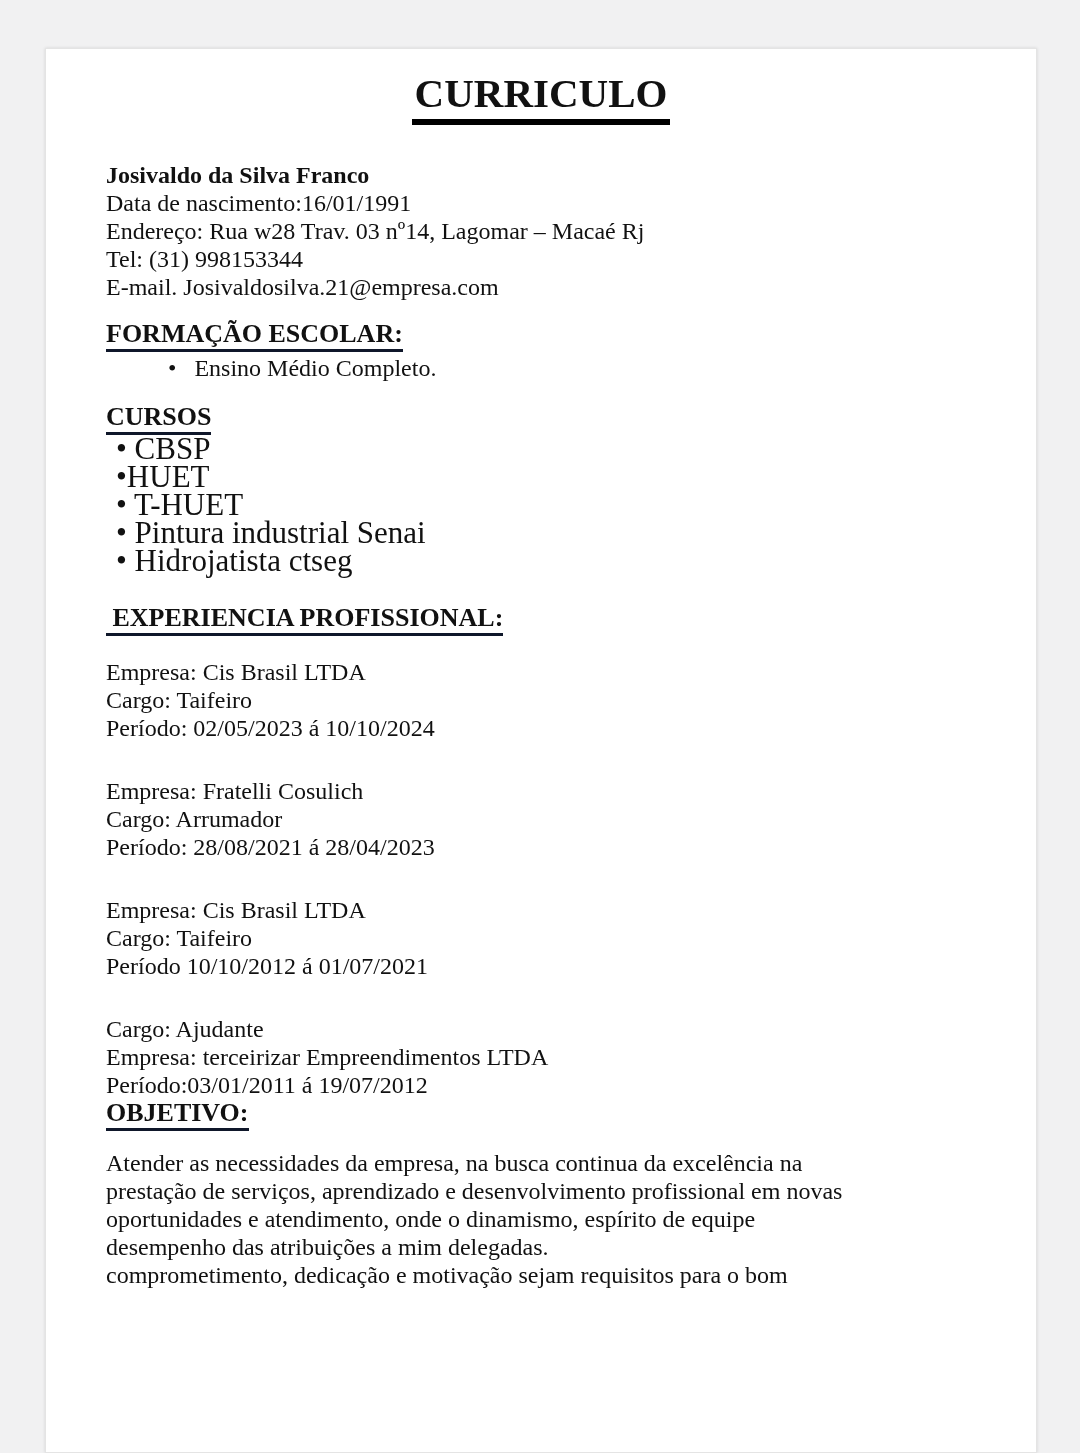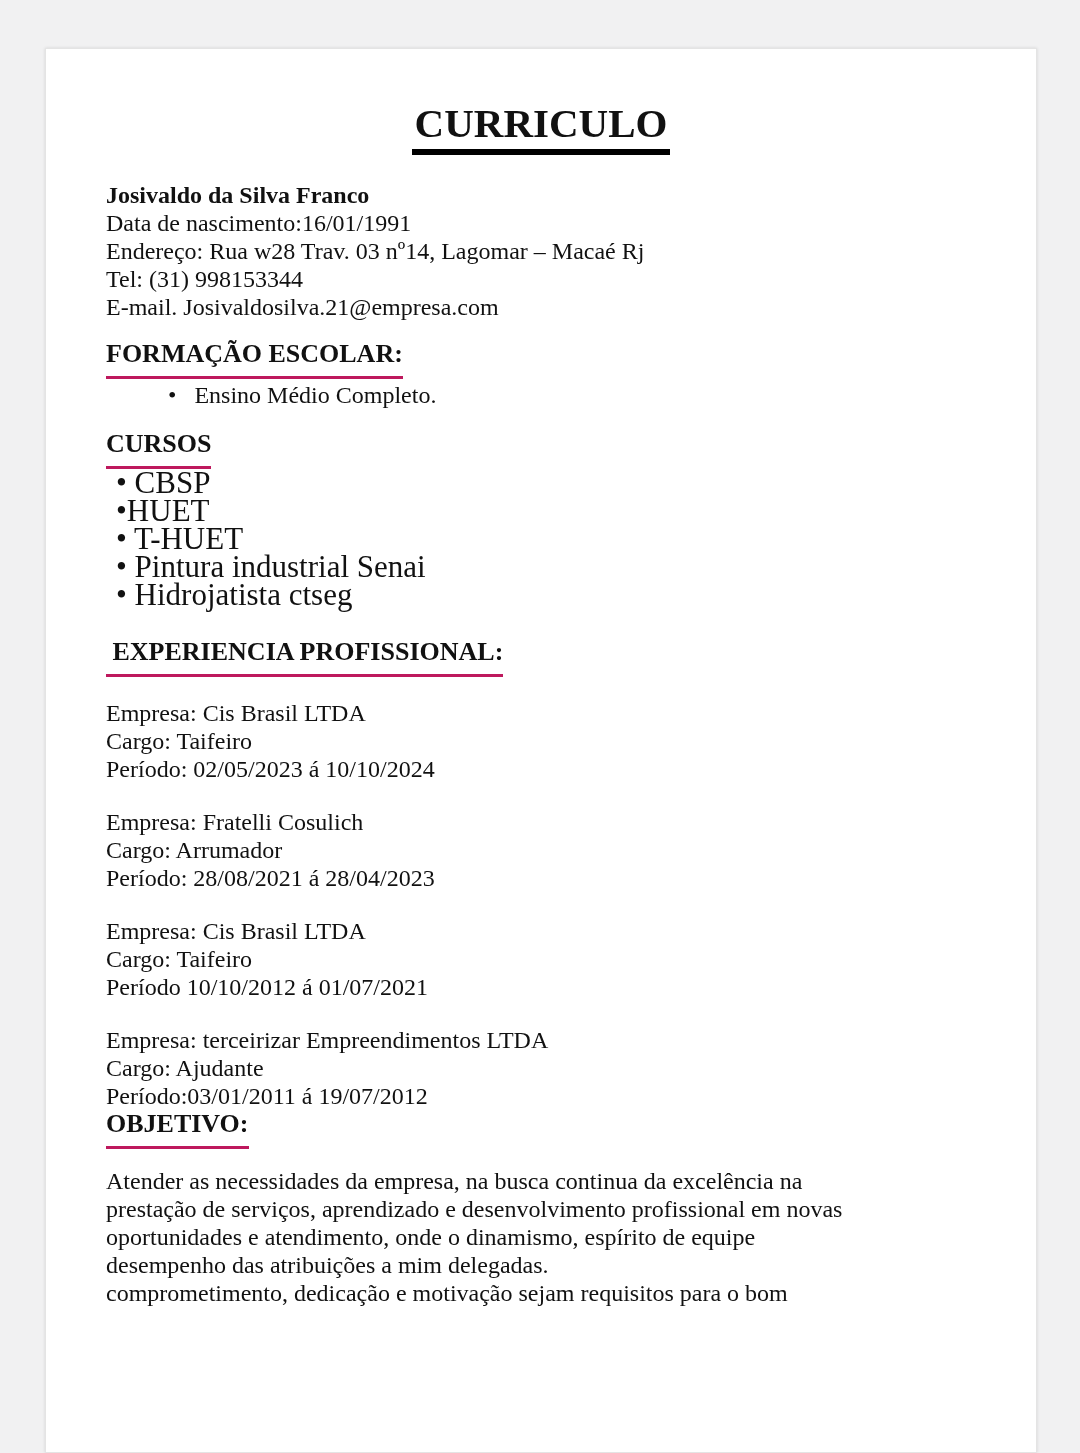--- a/index.html
+++ b/index.html
@@ -20,53 +20,53 @@
     height: 1405px;
     background: #ffffff;
     border: 1px solid #e4e4e4;
     box-shadow: 0 0 3px rgba(0,0,0,0.12);
     box-sizing: border-box;
     padding: 0 60px;
   }
   .line { font-size: 24px; line-height: 28px; }
   .bold { font-weight: bold; }
 
-  .title-row { margin-top: 50px; text-align: center; }
+  .title-row { margin-top: 20px; text-align: center; }
   .doc-title {
     display: inline-block;
     font-size: 41px;
     font-weight: bold;
     line-height: 1.18;
     border-bottom: 6px solid #000;
     padding: 0 3px 2px 3px;
   }
 
-  .contact { margin-top: 26px; }
+  .contact { margin-top: 36px; }
 
   .section-heading { font-size: 26px; line-height: 28px; font-weight: bold; }
   .section-heading > span {
     display: inline-block;
-    border-bottom: 3px solid #be185d;
-    padding-bottom: 8px;
+    border-bottom: 3px solid #0f172a;
+    padding-bottom: 1px;
     white-space: pre;
   }
   .h-edu { margin-top: 19px; }
   .edu-item {
     margin-top: 2px;
     margin-left: 62px;
     display: flex;
     gap: 18px;
     font-size: 24px;
     line-height: 28px;
   }
   .h-cursos { margin-top: 21px; }
   .course-item { font-size: 31px; line-height: 28px; padding-left: 10px; }
 
   .h-exp { margin-top: 29px; }
-  .job { margin-top: 25px; }
+  .job { margin-top: 35px; }
   .job.first { margin-top: 22px; }
 
   .h-obj { }
   .objective { margin-top: 18px; }
 </style>
 </head>
 <body>
 
 <div class="canvas">
   <div class="page">
@@ -115,22 +115,22 @@
       <div class="line">Empresa: Fratelli Cosulich</div>
       <div class="line">Cargo: Arrumador</div>
       <div class="line">Período: 28/08/2021 á 28/04/2023</div>
     </div>
     <div class="job">
       <div class="line">Empresa: Cis Brasil LTDA</div>
       <div class="line">Cargo: Taifeiro</div>
       <div class="line">Período 10/10/2012 á 01/07/2021</div>
     </div>
     <div class="job">
+      <div class="line">Cargo: Ajudante</div>
       <div class="line">Empresa: terceirizar Empreendimentos LTDA</div>
-      <div class="line">Cargo: Ajudante</div>
       <div class="line">Período:03/01/2011 á 19/07/2012</div>
     </div>
 
     <div class="section-heading h-obj">
       <span>OBJETIVO:</span>
     </div>
     <div class="objective">
       <div class="line">Atender as necessidades da empresa, na busca continua da excelência na</div>
       <div class="line">prestação de serviços, aprendizado e desenvolvimento profissional em novas</div>
       <div class="line">oportunidades e atendimento, onde o dinamismo, espírito de equipe</div>

